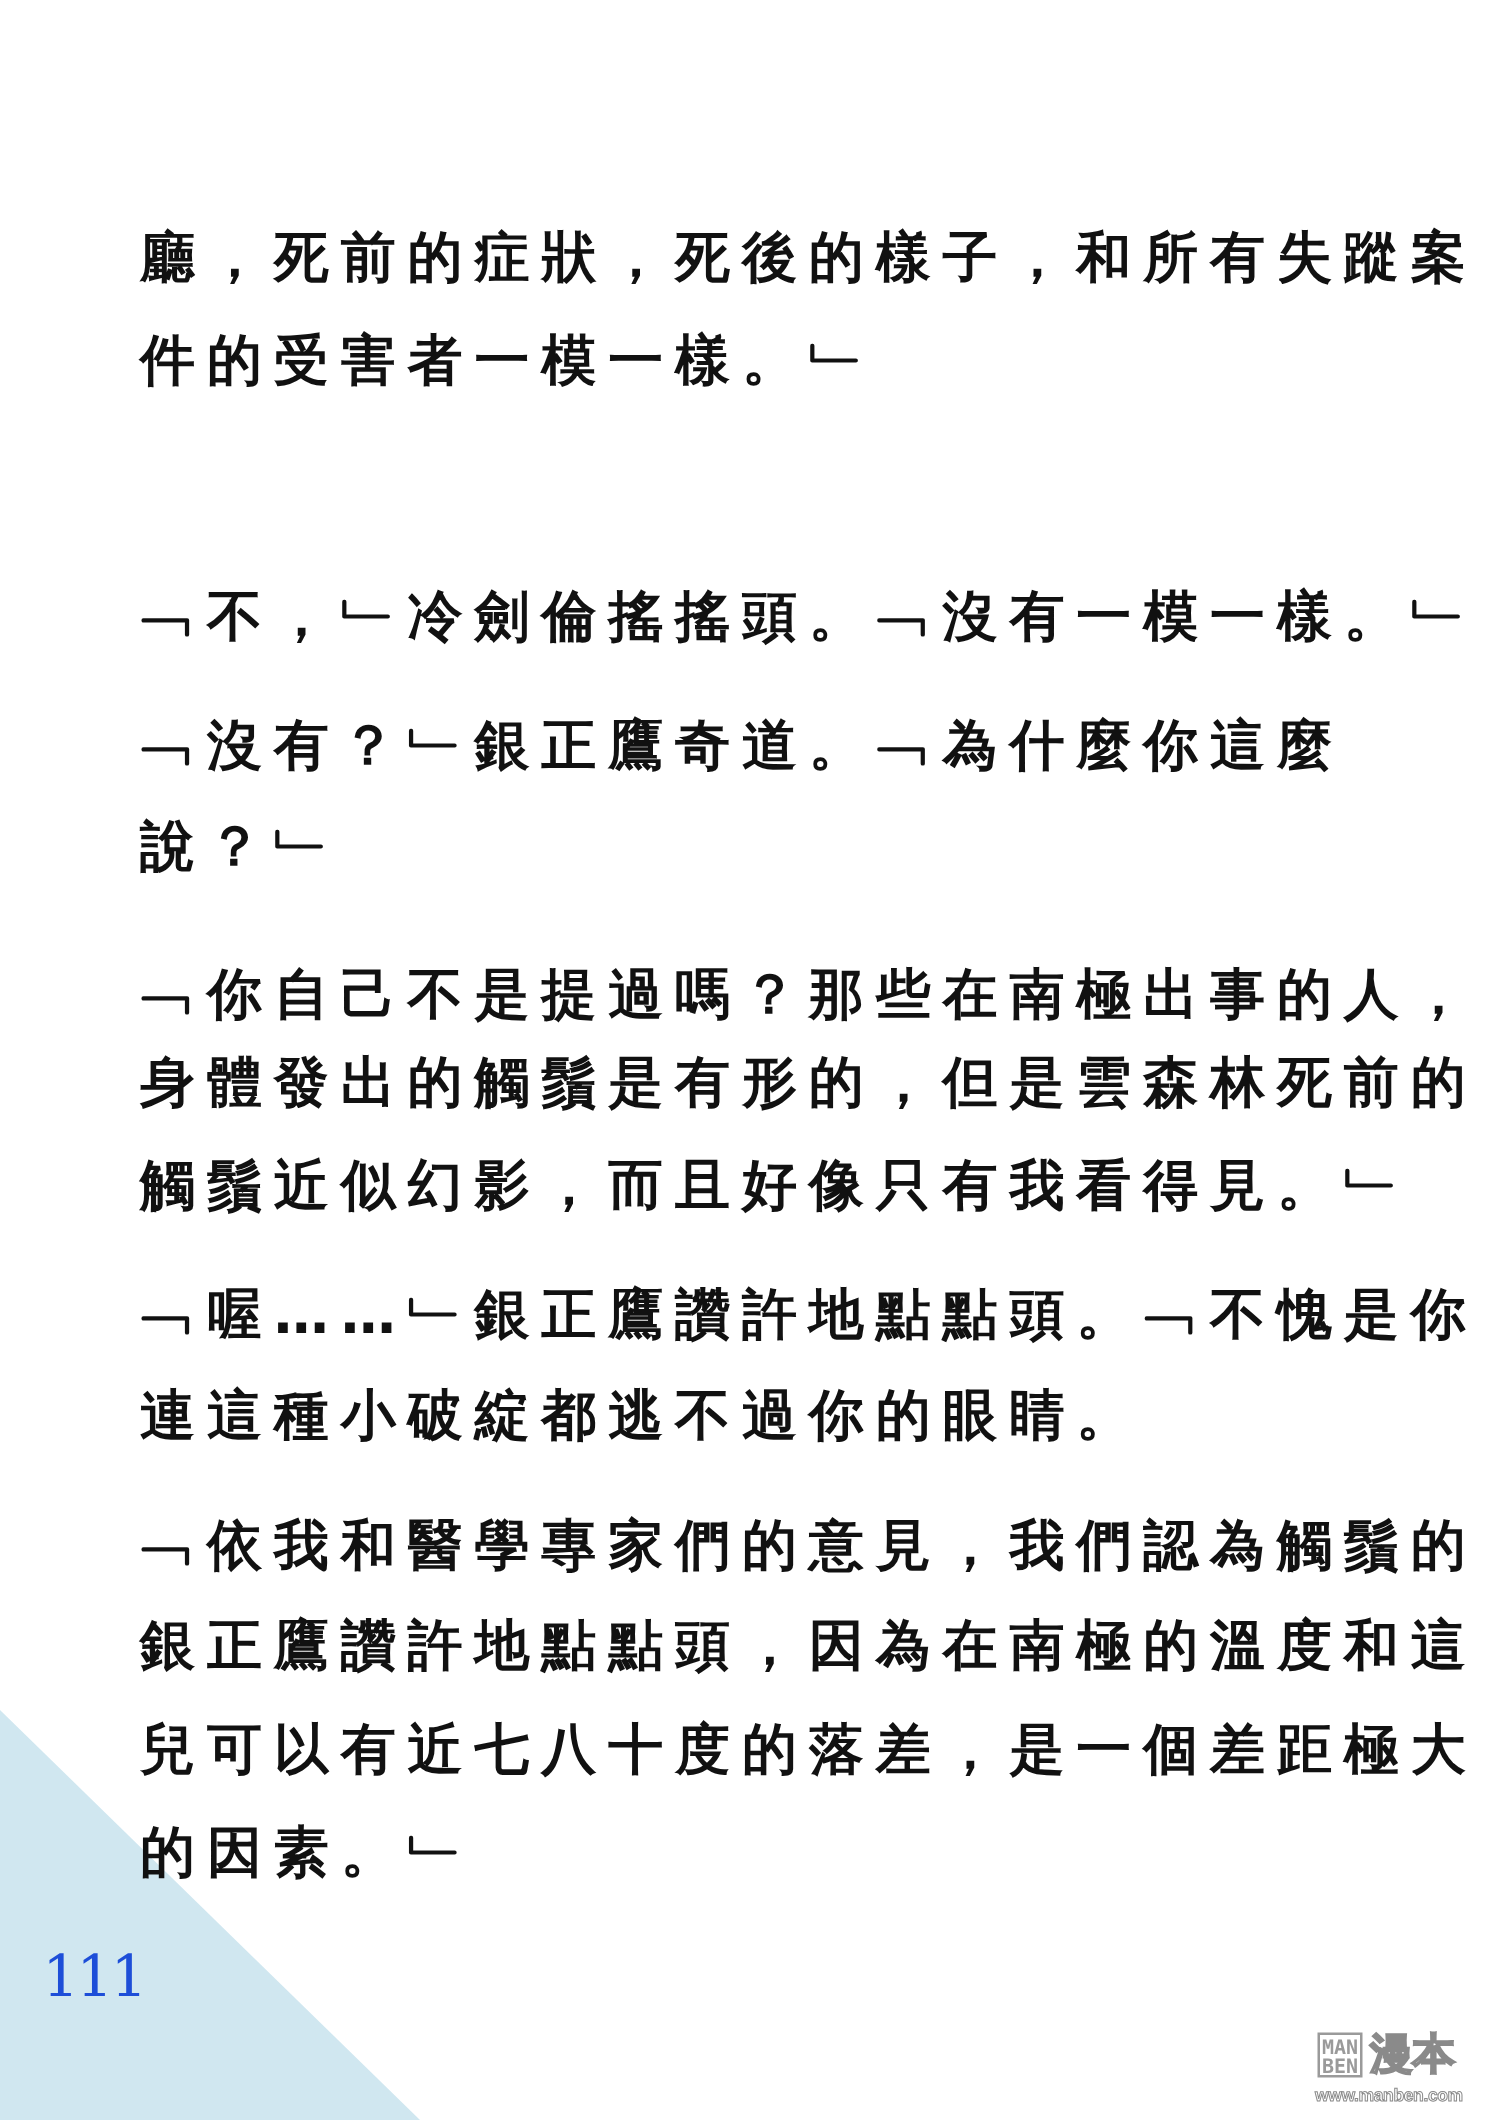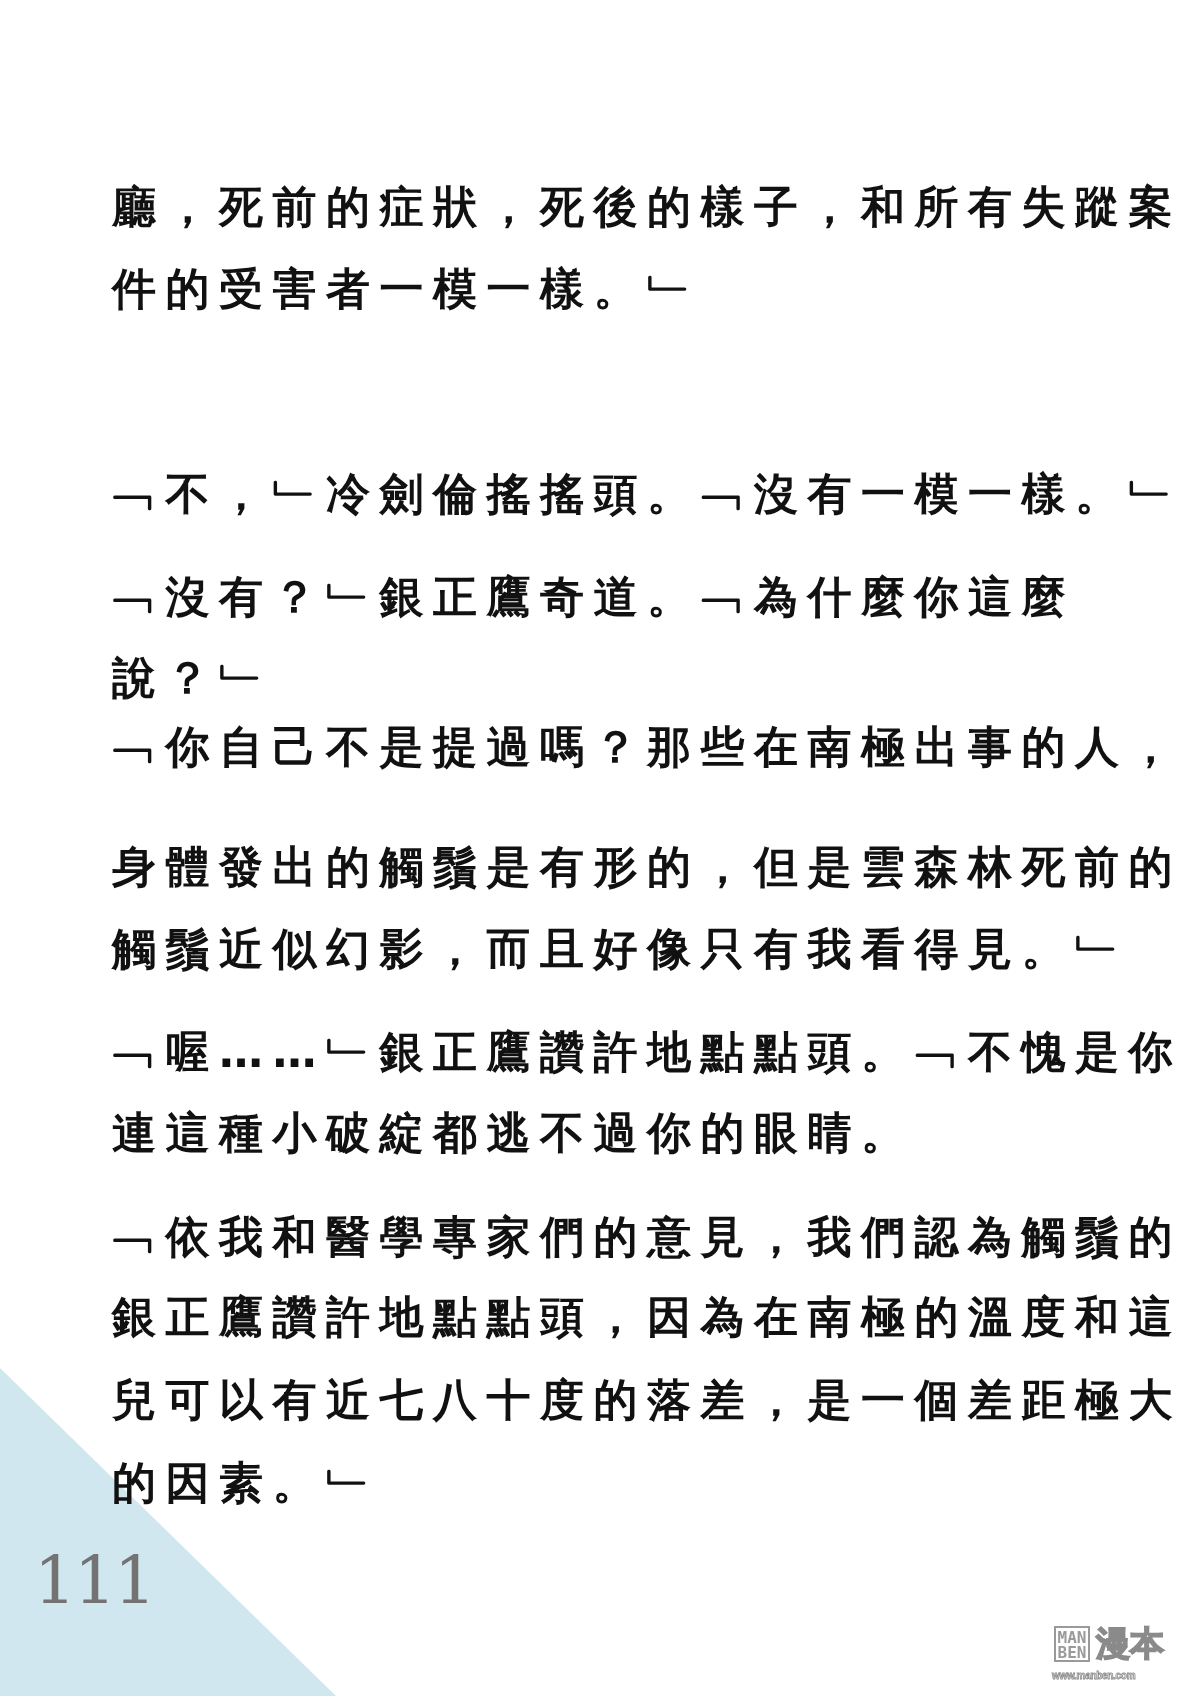--- a/index.html
+++ b/index.html
@@ -16,58 +16,58 @@
     position: absolute; left: 112px;
     height: 60px; line-height: 60px;
     font-size: 44px; font-weight: bold; color: #111111;
     letter-spacing: 9.5px; white-space: nowrap;
     transform: translateY(-30px);
     margin-top: 17px;
   }
   .page-number {
     position: absolute; left: 34px; top: 1548px;
     font-family: "DejaVu Serif", "Liberation Serif", serif;
-    font-size: 66px; line-height: 66px; color: #737373;
+    font-size: 46px; line-height: 66px; color: #1d4ed8;
     letter-spacing: -2px;
   }
   .watermark {
     position: absolute; left: 1052px; top: 1624px; width: 134px; height: 64px;
     color: #8a8a8a;
   }
   .wm-box {
     position: absolute; left: 2px; top: 2px; width: 36px; height: 36px;
     border: 2px solid #9a9a9a; box-sizing: border-box;
     font-family: "DejaVu Sans Mono", monospace; font-size: 16px; line-height: 15px;
     text-align: center; font-weight: bold; color: #9a9a9a; padding-top: 2px;
   }
   .wm-title {
     position: absolute; left: 44px; top: -2px; font-size: 34px; line-height: 42px;
     font-weight: bold; color: #ffffff; text-align: center;
     -webkit-text-stroke: 1.6px #8a8a8a;
   }
   .wm-url {
-    position: absolute; left: 0; top: 44px; font-size: 10px; line-height: 16px;
+    position: absolute; left: 0; top: 44px; font-size: 14px; line-height: 16px;
     font-weight: bold; color: #ffffff; -webkit-text-stroke: 0.8px #8a8a8a;
     font-family: "Liberation Sans", sans-serif; letter-spacing: -0.3px;
   }
 </style>
 </head>
 <body>
 
 <svg class="corner-triangle" viewBox="0 0 1200 1696" width="1200" height="1696">
   <polygon points="0,1368 0,1696 336,1696" fill="#d0e7f0"></polygon>
 </svg>
 
 <div>
   <div class="line" style="top:190px">廳，死前的症狀，死後的樣子，和所有失蹤案</div>
   <div class="line" style="top:272px">件的受害者一模一樣。﹂</div>
   <div class="line" style="top:477px">﹁不，﹂冷劍倫搖搖頭。﹁沒有一模一樣。﹂</div>
   <div class="line" style="top:580px">﹁沒有？﹂銀正鷹奇道。﹁為什麼你這麼</div>
   <div class="line" style="top:661px">說？﹂</div>
-  <div class="line" style="top:730px">﹁你自己不是提過嗎？那些在南極出事的人，</div>
+  <div class="line" style="top:779px">﹁你自己不是提過嗎？那些在南極出事的人，</div>
   <div class="line" style="top:850px">身體發出的觸鬚是有形的，但是雲森林死前的</div>
   <div class="line" style="top:932px">觸鬚近似幻影，而且好像只有我看得見。﹂</div>
   <div class="line" style="top:1035px">﹁喔……﹂銀正鷹讚許地點點頭。﹁不愧是你，</div>
   <div class="line" style="top:1116px">連這種小破綻都逃不過你的眼睛。</div>
   <div class="line" style="top:1220px">﹁依我和醫學專家們的意見，我們認為觸鬚的</div>
   <div class="line" style="top:1300px">銀正鷹讚許地點點頭，因為在南極的溫度和這</div>
   <div class="line" style="top:1383px">兒可以有近七八十度的落差，是一個差距極大</div>
   <div class="line" style="top:1466px">的因素。﹂</div>
 </div>
 

